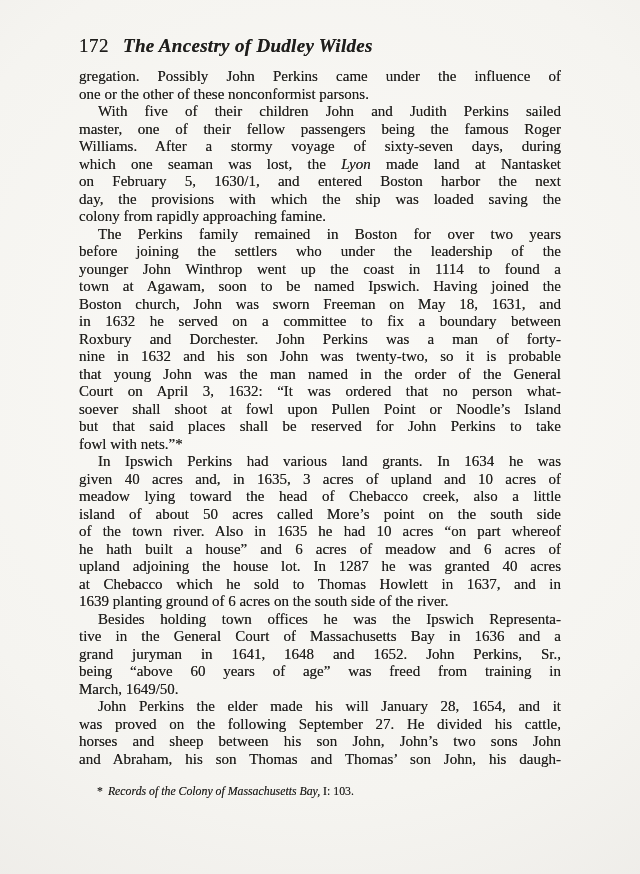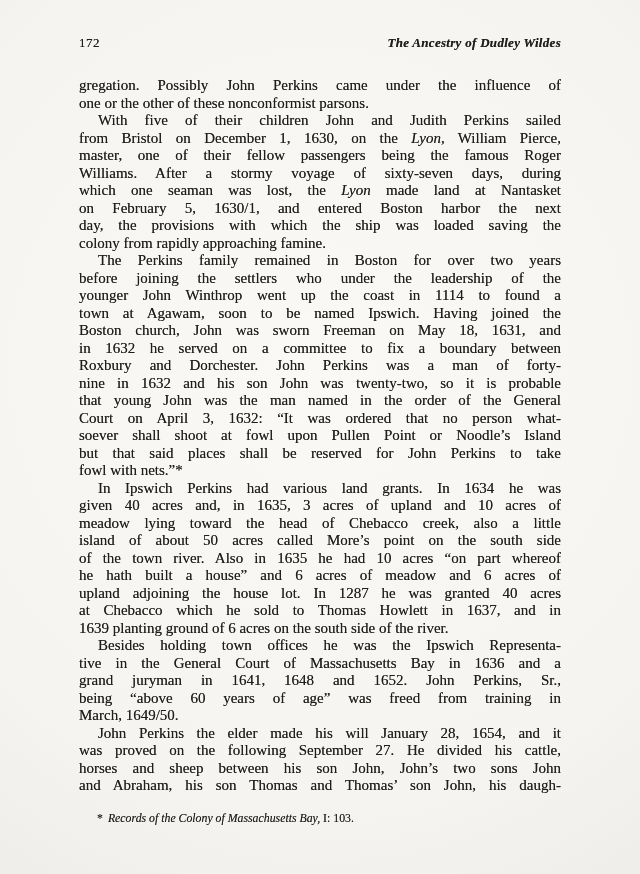--- a/index.html
+++ b/index.html
@@ -13,28 +13,28 @@
     width: 640px; height: 874px;
     box-sizing: border-box;
     padding: 35px 79px 0 79px;
     background: radial-gradient(ellipse 120% 90% at 50% 42%, #faf9f6 0%, #f5f4f0 55%, #eceae6 88%, #e4e3df 100%);
     color: #1f1e1c;
     overflow: hidden;
   }
   .header {
     display: flex;
     align-items: baseline;
-    font-size: 13px;
-    margin-bottom: 26px;
+    font-size: 19px;
+    margin-bottom: 11px;
     text-shadow: 0 0 0.5px rgba(30,28,25,0.75);
   }
   .pagenum { width: 44px; letter-spacing: 0.5px; }
   .running-head {
     flex: 1;
-    text-align: right;
+    text-align: left;
     font-style: italic;
     font-weight: bold;
     letter-spacing: 0.3px;
   }
   .body-text {
     font-size: 15px;
     line-height: 17.5px;
     text-shadow: 0 0 0.5px rgba(30,28,25,0.7);
   }
   .para { margin: 0; }
@@ -64,21 +64,20 @@
     <span class="pagenum">172</span>
     <span class="running-head">The Ancestry of Dudley Wildes</span>
   </div>
   <div class="body-text">
       <div class="para">
         <div class="line"><span>gregation. Possibly John Perkins came under the influence of</span></div>
         <div class="line end"><span>one or the other of these nonconformist parsons.</span></div>
       </div>
       <div class="para">
         <div class="line indent"><span>With five of their children John and Judith Perkins sailed</span></div>
-        <div class="line"><span>from Bristol on December 1, 1630, on the </span><span class="it">Lyon</span><span>, William Pierce,</span></div>
         <div class="line"><span>master, one of their fellow passengers being the famous Roger</span></div>
         <div class="line"><span>Williams. After a stormy voyage of sixty-seven days, during</span></div>
         <div class="line"><span>which one seaman was lost, the </span><span class="it">Lyon</span><span> made land at Nantasket</span></div>
         <div class="line"><span>on February 5, 1630/1, and entered Boston harbor the next</span></div>
         <div class="line"><span>day, the provisions with which the ship was loaded saving the</span></div>
         <div class="line end"><span>colony from rapidly approaching famine.</span></div>
       </div>
       <div class="para">
         <div class="line indent"><span>The Perkins family remained in Boston for over two years</span></div>
         <div class="line"><span>before joining the settlers who under the leadership of the</span></div>

